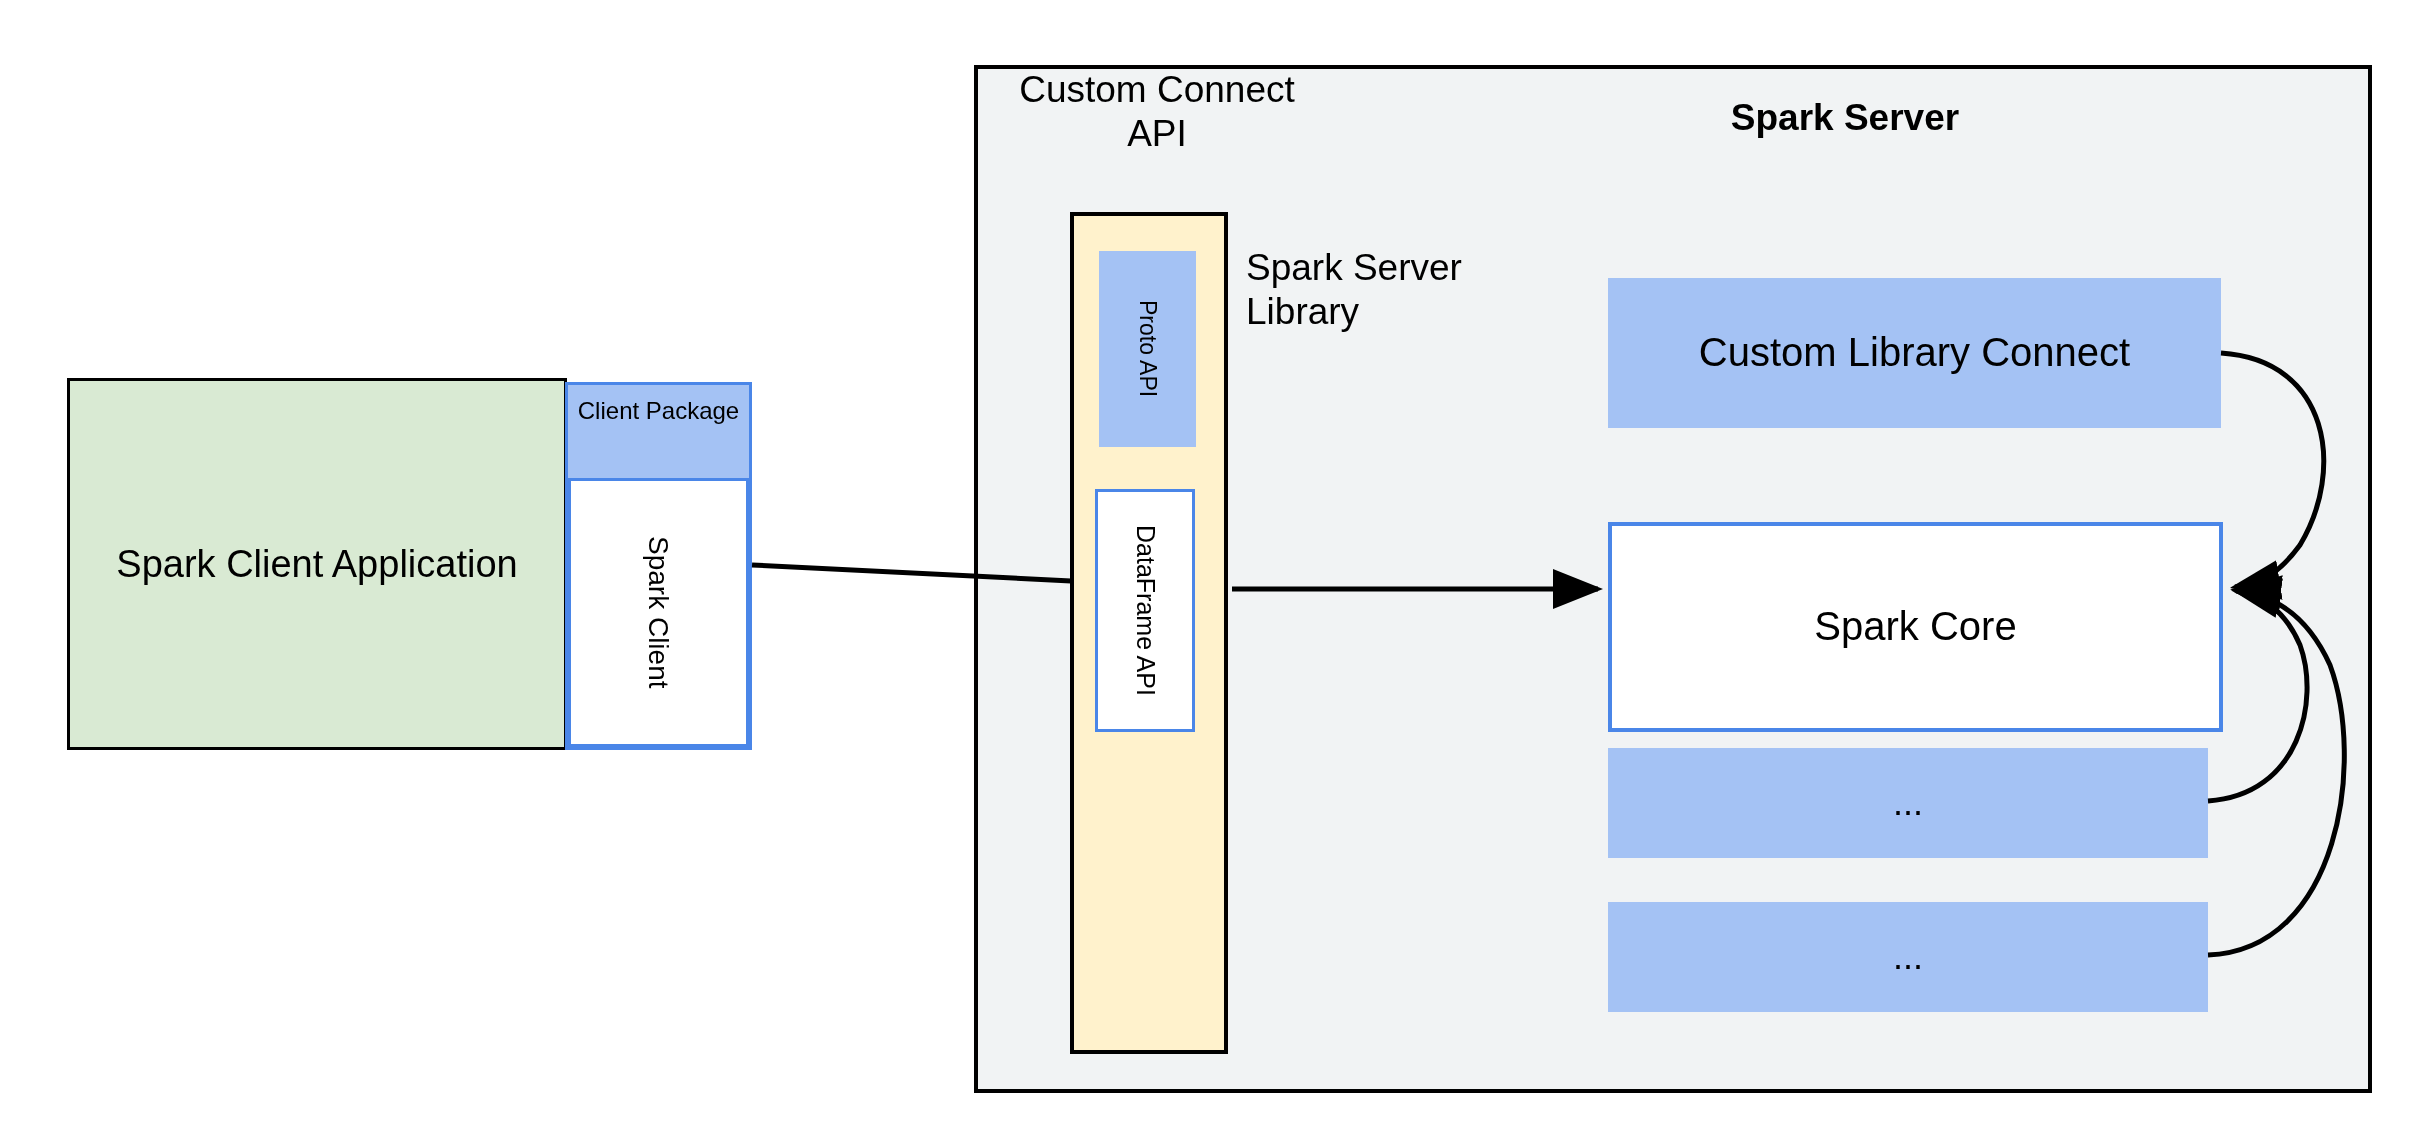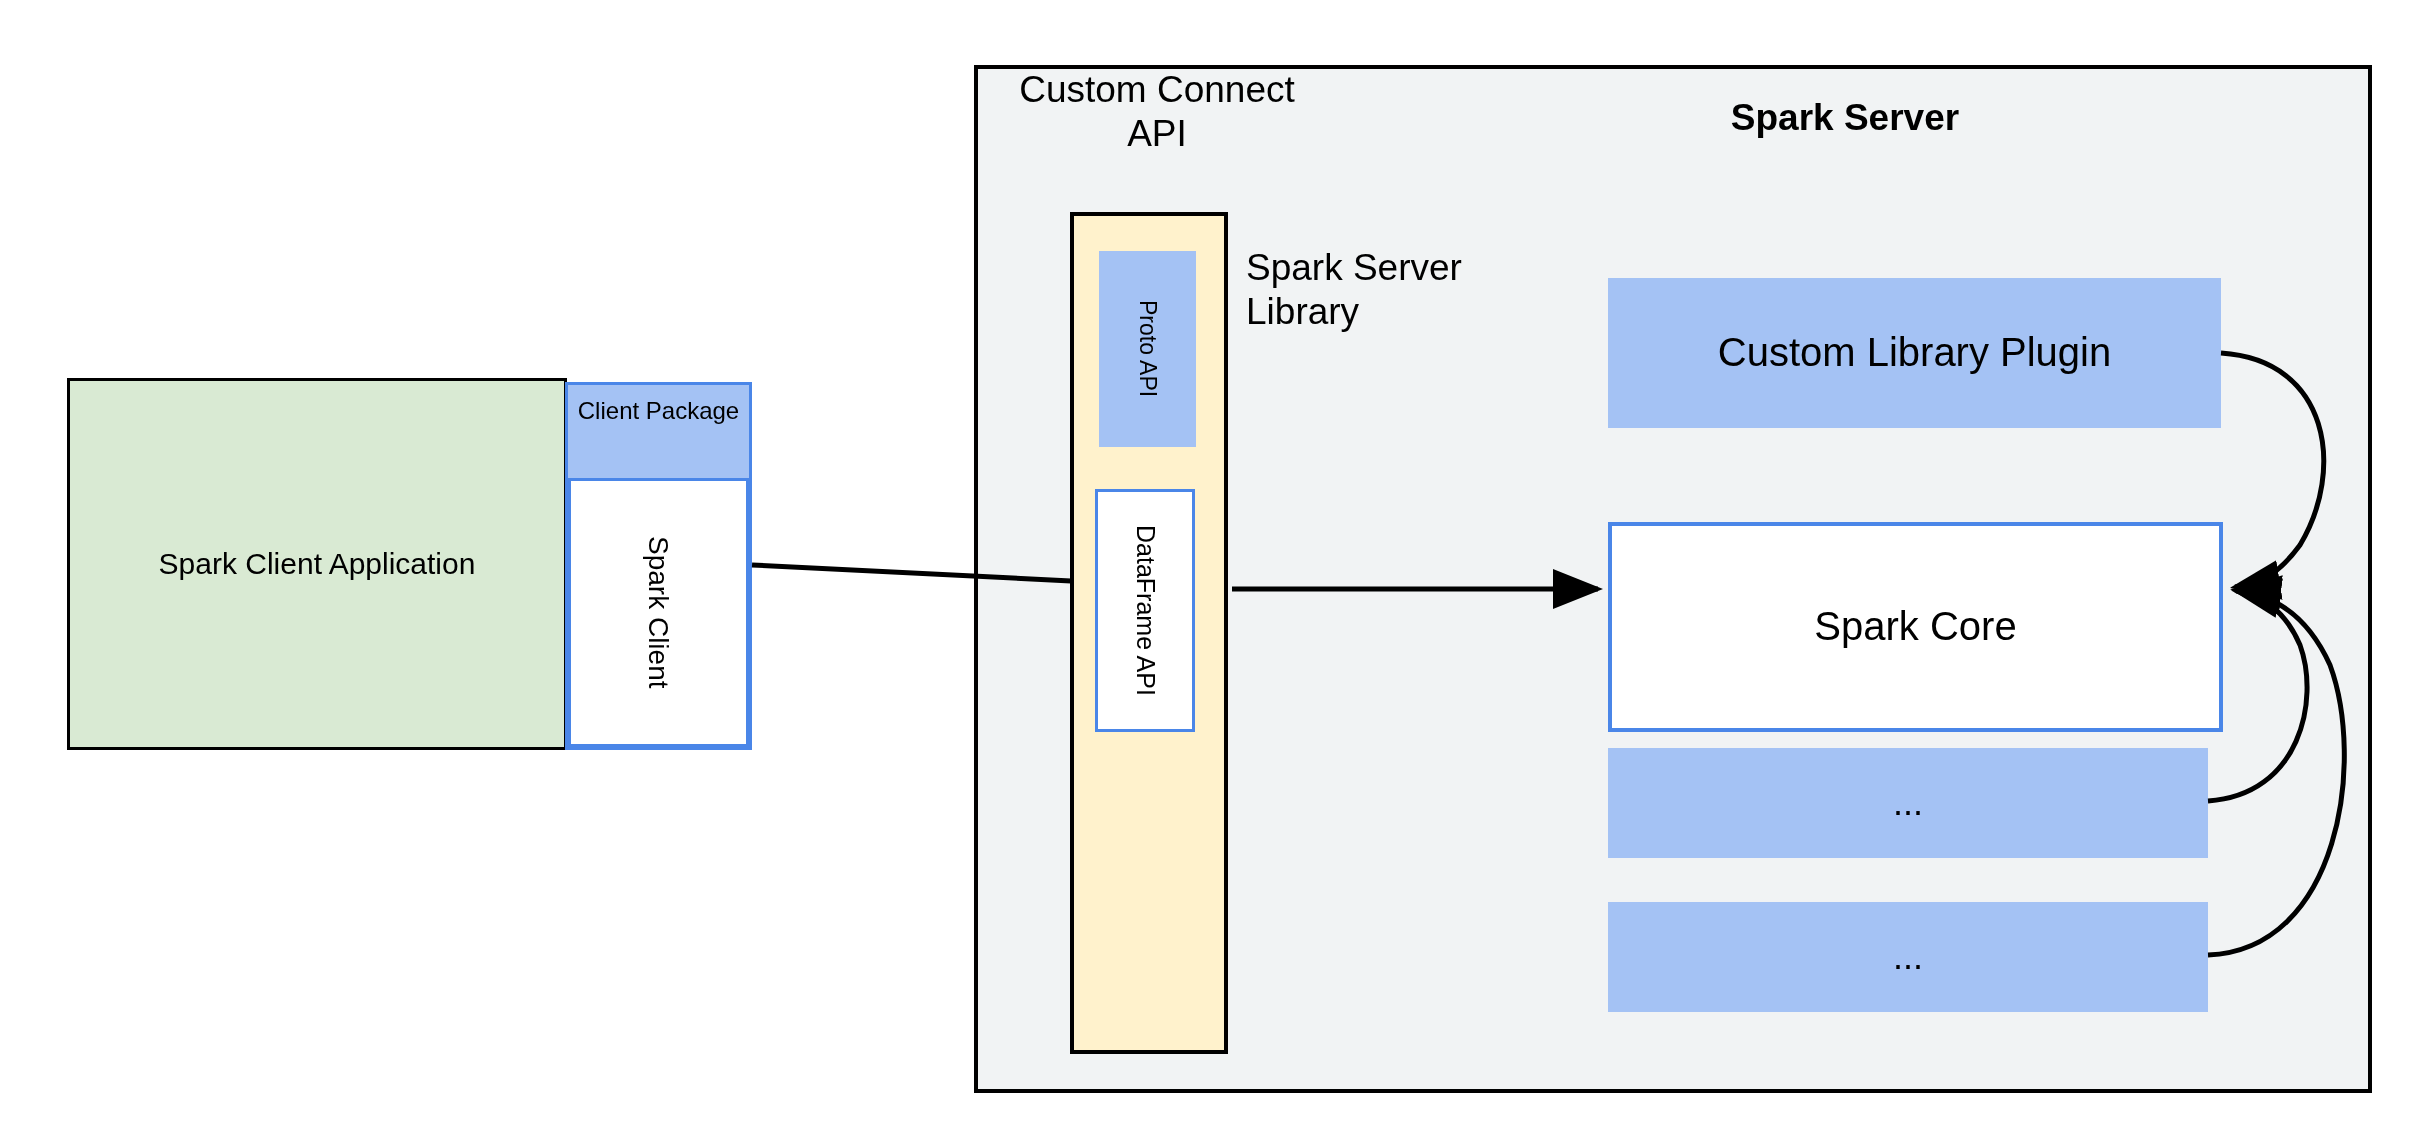--- a/index.html
+++ b/index.html
@@ -35,21 +35,21 @@
     line-height: 1.2;
     white-space: pre-line;
   }
 
   
   #client-app-box {
     left: 67px;  top: 378px;
     width: 500px; height: 372px;
     background: #d9ead3;
     border: 3px solid #000000;
-    font-size: 30px;
+    font-size: 38px;
   }
   #client-package-box {
     left: 565px; top: 382px;
     width: 187px; height: 368px;
     background: #a4c2f4;
     border: 3px solid #4a86e8;
     align-items: flex-start;
     padding-top: 12px;
     font-size: 24px;
   }
@@ -164,21 +164,21 @@
 
   <div class="box" id="connect-api-container"></div>
 
   <div class="box" id="proto-api-box">Proto API</div>
 
   <div class="box" id="dataframe-api-box">DataFrame API</div>
 
   <div class="label" id="spark-server-library-label">Spark Server
 Library</div>
 
-  <div class="box" id="custom-library-plugin-box">Custom Library Plugin</div>
+  <div class="box" id="custom-library-plugin-box">Custom Library Connect</div>
 
   <div class="box" id="spark-core-box">Spark Core</div>
 
   <div class="box" id="ellipsis-box-1">...</div>
 
   <div class="box" id="ellipsis-box-2">...</div>
 
   <div class="box" id="client-app-box">Spark Client
 Application</div>
 

